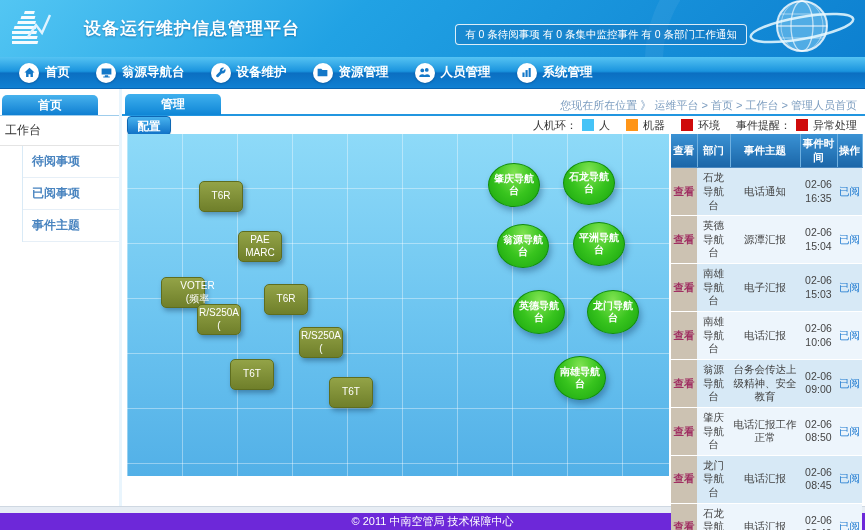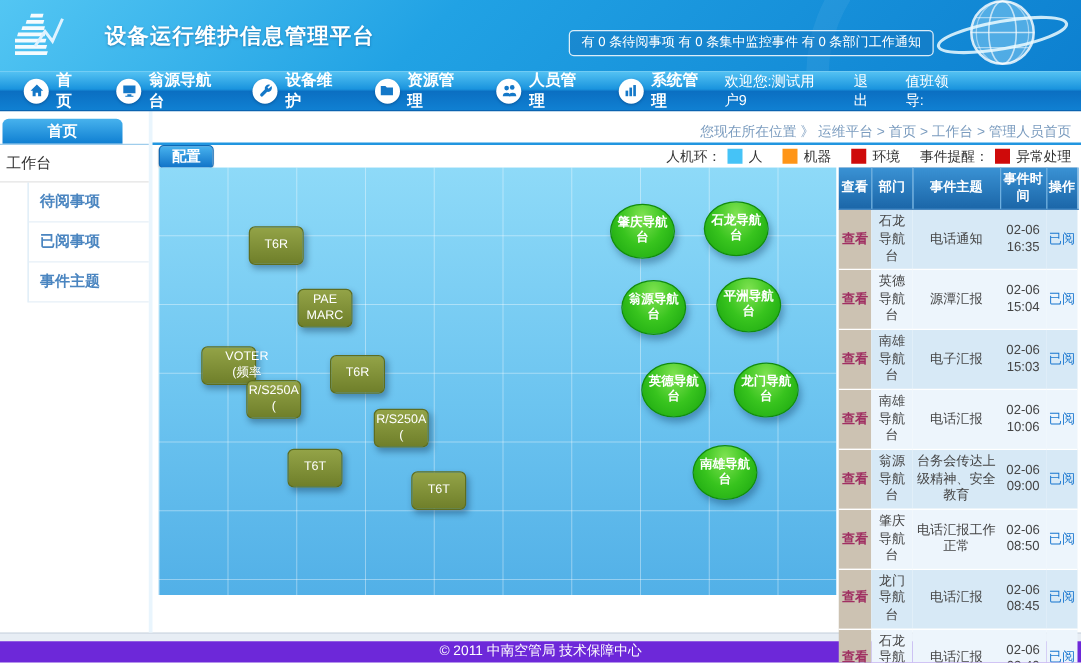--- a/index.html
+++ b/index.html
@@ -184,43 +184,39 @@
   <div class="nav-item">
     <span class="nav-ico">
       <svg width="13" height="13" viewBox="0 0 16 16">
           <rect x="3" y="8" width="2.6" height="5.5" fill="#1478c8"></rect>
           <rect x="6.8" y="5" width="2.6" height="8.5" fill="#1478c8"></rect>
           <rect x="10.6" y="2.5" width="2.6" height="11" fill="#1478c8"></rect>
         </svg>
     </span>
     <span>系统管理</span>
   </div>
-  <div class="nav-right">
-    <span>欢迎您:测试用户9</span>
-    <span class="lnk">退出</span>
-    <span>值班领导:</span>
-  </div>
 </div>
 
 <div class="page-body">
 
   <div class="sidebar">
     <div class="side-tab">首页</div>
     <div class="side-panel">
       <div class="side-section">工作台</div>
       <div class="side-items">
         <div class="side-item">待阅事项</div>
         <div class="side-item">已阅事项</div>
         <div class="side-item">事件主题</div>
       </div>
     </div>
   </div>
 
   <div class="main">
     <div class="main-header">
+      <div class="content-tab">管理</div>
       <div class="breadcrumb">您现在所在位置 》 运维平台 &gt; 首页 &gt; 工作台 &gt; 管理人员首页</div>
     </div>
 
     <div class="toolbar">
       <div class="config-btn">配置</div>
       <div class="legend">
         <span>人机环：</span>
         <span class="sq sq-blue"></span>
         <span>人</span>
         <span class="gap"></span>

